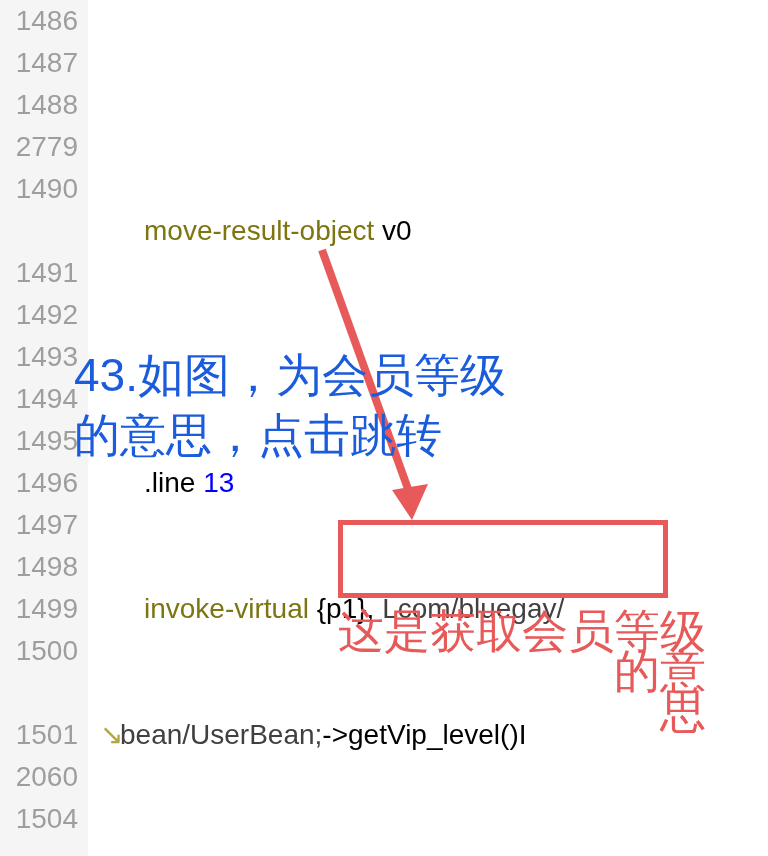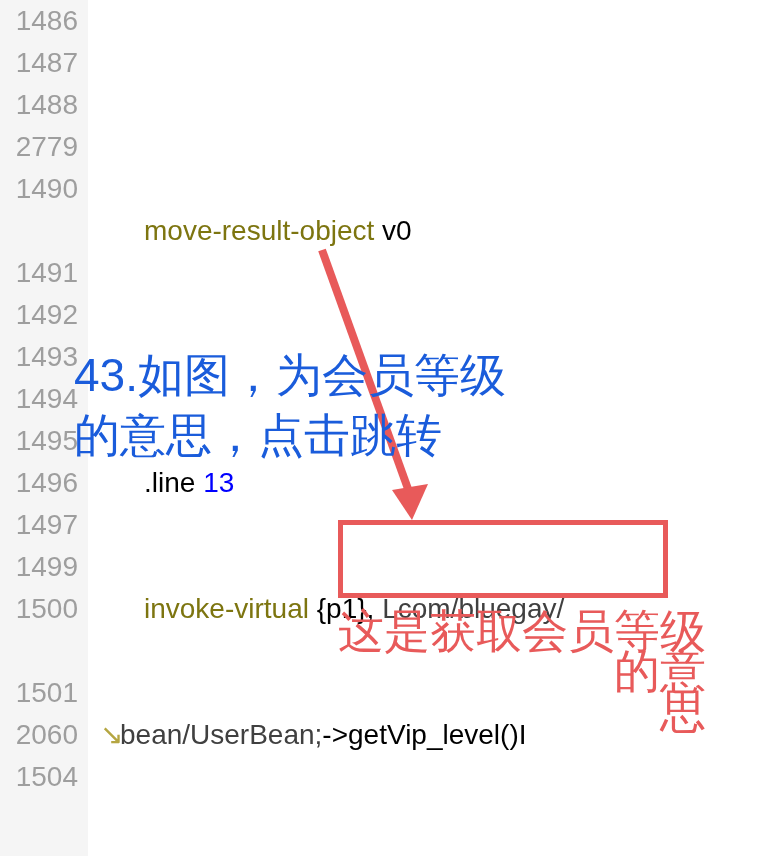--- a/index.html
+++ b/index.html
@@ -130,20 +130,21 @@
     <div class="line-num">2779</div>
     <div class="line-num">1490</div>
     <div class="line-num wrap"></div>
     <div class="line-num">1491</div>
     <div class="line-num">1492</div>
     <div class="line-num">1493</div>
     <div class="line-num">1494</div>
     <div class="line-num">1495</div>
     <div class="line-num">1496</div>
     <div class="line-num">1497</div>
+    <div class="line-num">1498</div>
     <div class="line-num">1499</div>
     <div class="line-num">1500</div>
     <div class="line-num wrap"></div>
     <div class="line-num">1501</div>
     <div class="line-num">2060</div>
     <div class="line-num">1504</div>
 
   </div>
 
   <div class="code">

